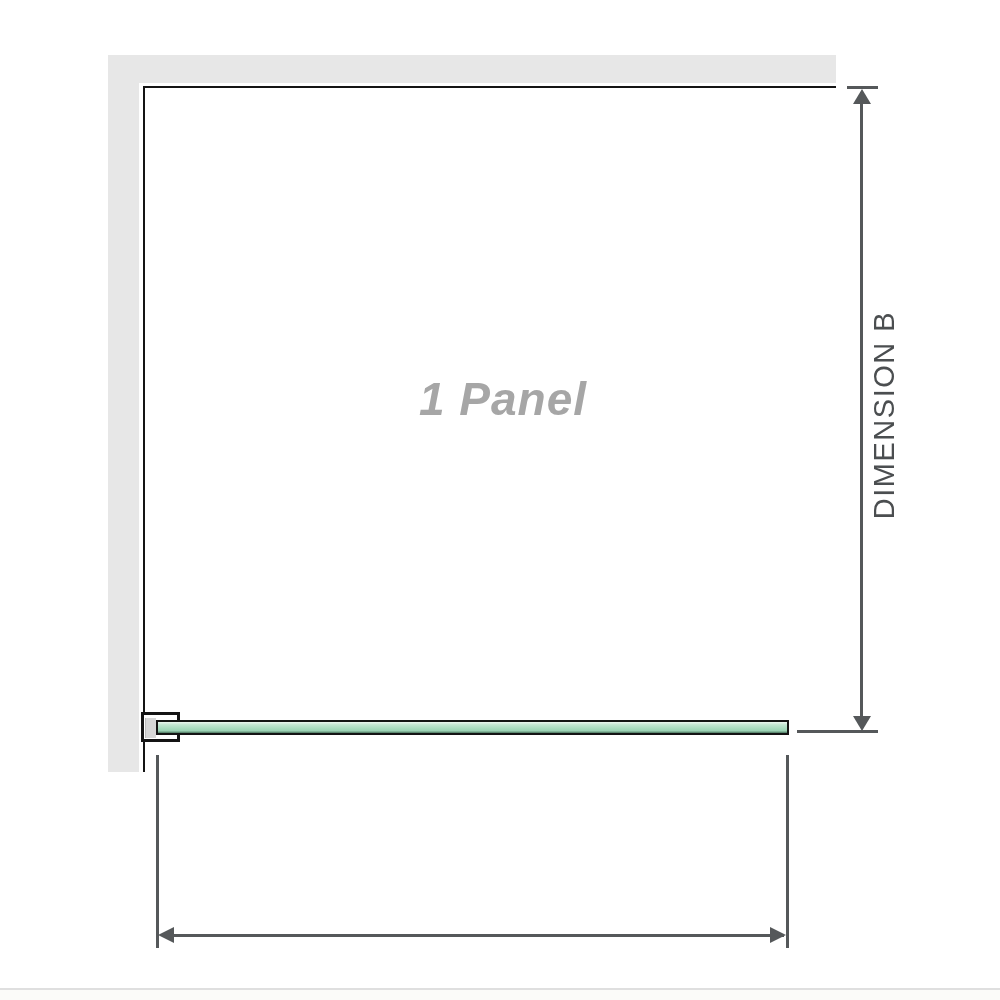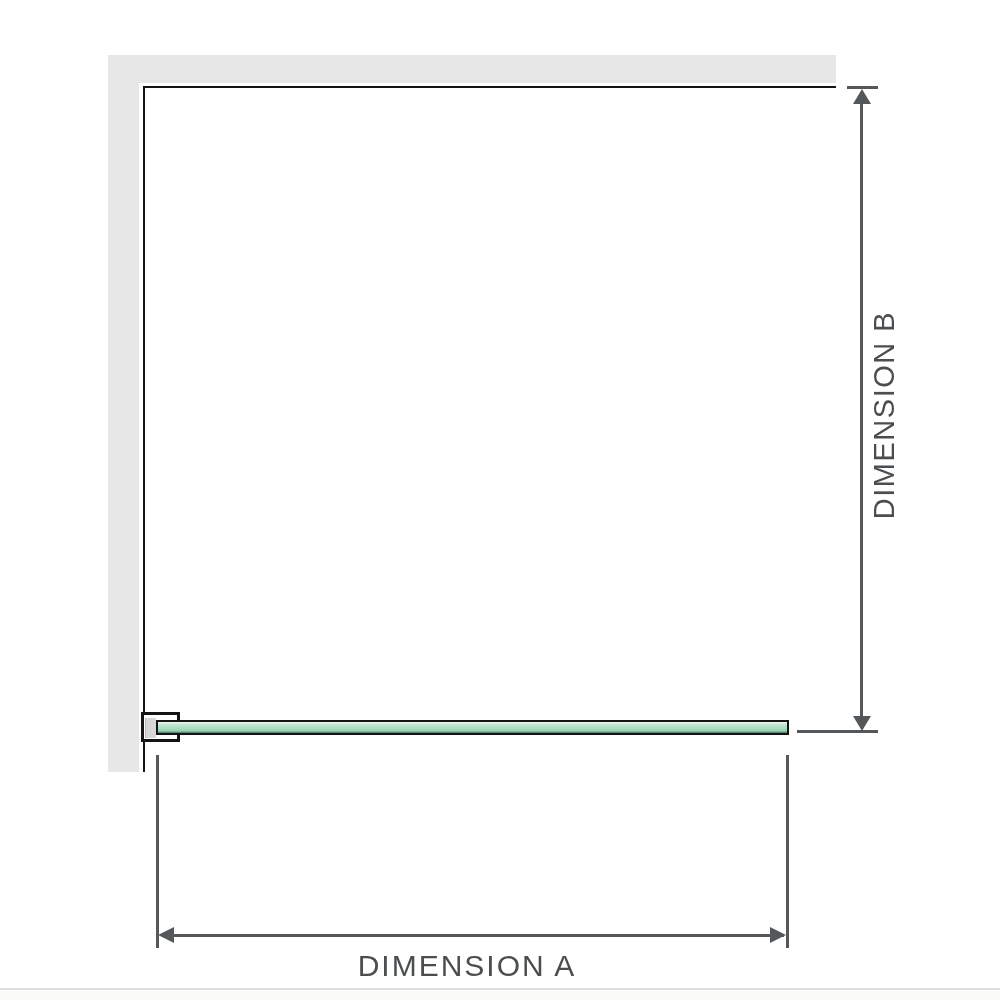--- a/index.html
+++ b/index.html
@@ -81,35 +81,35 @@
 </style>
 </head>
 <body>
 
 <div class="canvas">
 
   <div class="abs wall wall-top"></div>
   <div class="abs wall wall-left"></div>
 
   <div class="abs panel-outline"></div>
+  <div class="abs panel-label">1 Panel</div>
 
   <div class="abs bracket"></div>
   <div class="abs bracket-plate"></div>
   <div class="abs glass"></div>
 
   <div class="abs dim dimb-tick-top"></div>
   <div class="abs dim dimb-tick-bottom"></div>
   <div class="abs dim dimb-line"></div>
   <div class="abs arrow arrow-up"></div>
   <div class="abs arrow arrow-down"></div>
   <div class="abs dimb-label">DIMENSION B</div>
 
   <div class="abs dim dima-ext-left"></div>
   <div class="abs dim dima-ext-right"></div>
   <div class="abs dim dima-line"></div>
   <div class="abs arrow arrow-left"></div>
   <div class="abs arrow arrow-right"></div>
-  <div class="abs dima-label">DIMENSION A</div>
 
   <div class="abs bottom-divider"></div>
   <div class="abs bottom-strip"></div>
 
 </div>
 
 </body></html>

